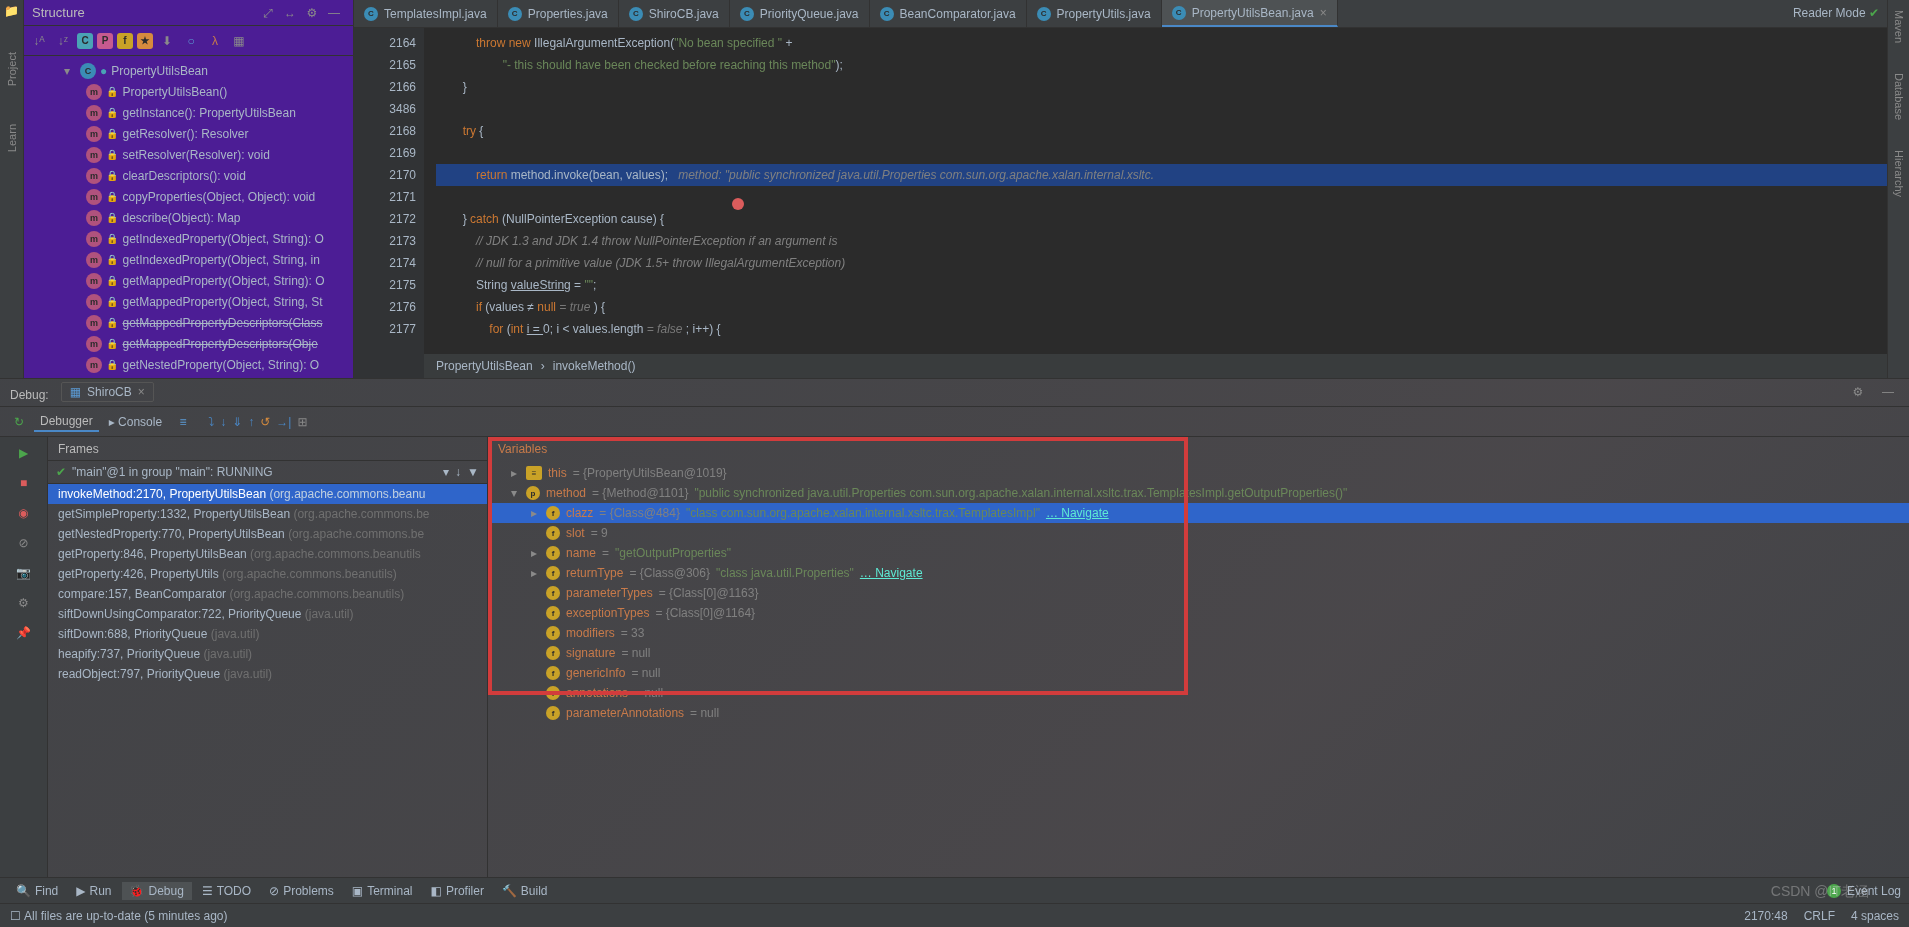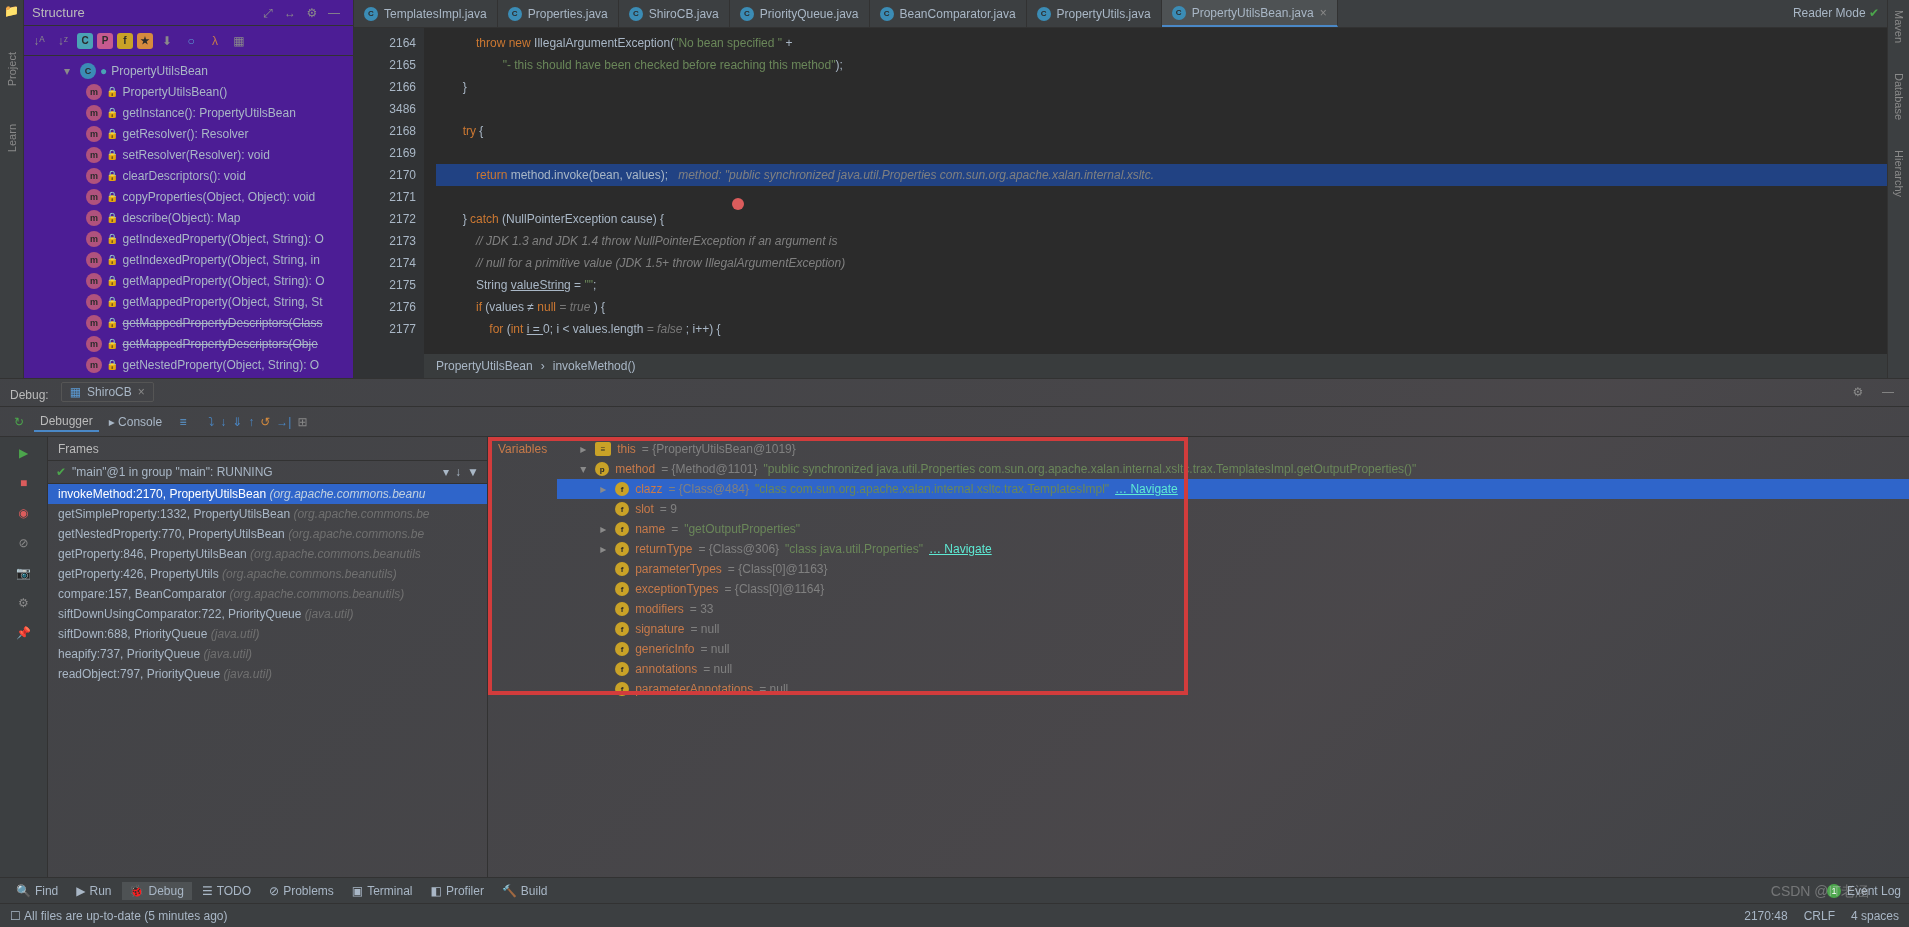--- a/index.html
+++ b/index.html
@@ -64,23 +64,23 @@
 .dbg-icon{width:20px;height:20px;display:flex;align-items:center;justify-content:center;cursor:pointer;color:#8a8a8a}
 .dbg-green{color:#4ca64c}
 .dbg-red{color:#db5c5c}
 .frames-panel{width:440px;border-right:1px solid #323232;display:flex;flex-direction:column}
 .frames-header{padding:4px 10px;color:#bbb;border-bottom:1px solid #323232;height:24px;display:flex;align-items:center}
 .thread-select{display:flex;align-items:center;padding:4px 8px;border-bottom:1px solid #323232;gap:6px}
 .thread-select .check{color:#4ca64c}
 .frames-list{flex:1;overflow:hidden}
 .frame-row{padding:3px 10px;white-space:nowrap;overflow:hidden;cursor:pointer;font-size:12px}
 .frame-row.selected{background:#2f65ca;color:#fff}
-.frame-row .dim{color:#707070;font-style:italic}
+.frame-row .dim{color:#707070;}
 .frame-row.selected .dim{color:#c0d0e0}
-.vars-panel{flex:1;display:flex;flex-direction:row;position:relative}
+.vars-panel{flex:1;display:flex;flex-direction:column;position:relative}
 .vars-header{padding:4px 10px;color:#c77a4a;height:24px;display:flex;align-items:center;font-size:12px}
 .red-box{position:absolute;top:0;left:0;width:700px;height:258px;border:4px solid #d23c3c;pointer-events:none;z-index:10}
 .vars-tree{flex:1;padding:2px 0;overflow:hidden}
 .var-row{display:flex;align-items:center;padding:2px 8px;gap:6px;white-space:nowrap;cursor:pointer;height:20px}
 .var-row.selected{background:#2f65ca}
 .var-caret{width:12px;color:#8a8a8a;text-align:center}
 .var-icon{width:14px;height:14px;border-radius:50%;display:inline-flex;align-items:center;justify-content:center;font-size:8px;font-weight:bold;flex-shrink:0}
 .vi-p{background:#c9a227;color:#2b2b2b}
 .vi-f{background:#c9a227;color:#2b2b2b}
 .vi-this{background:#c9a227;color:#2b2b2b;border-radius:2px;width:16px}

